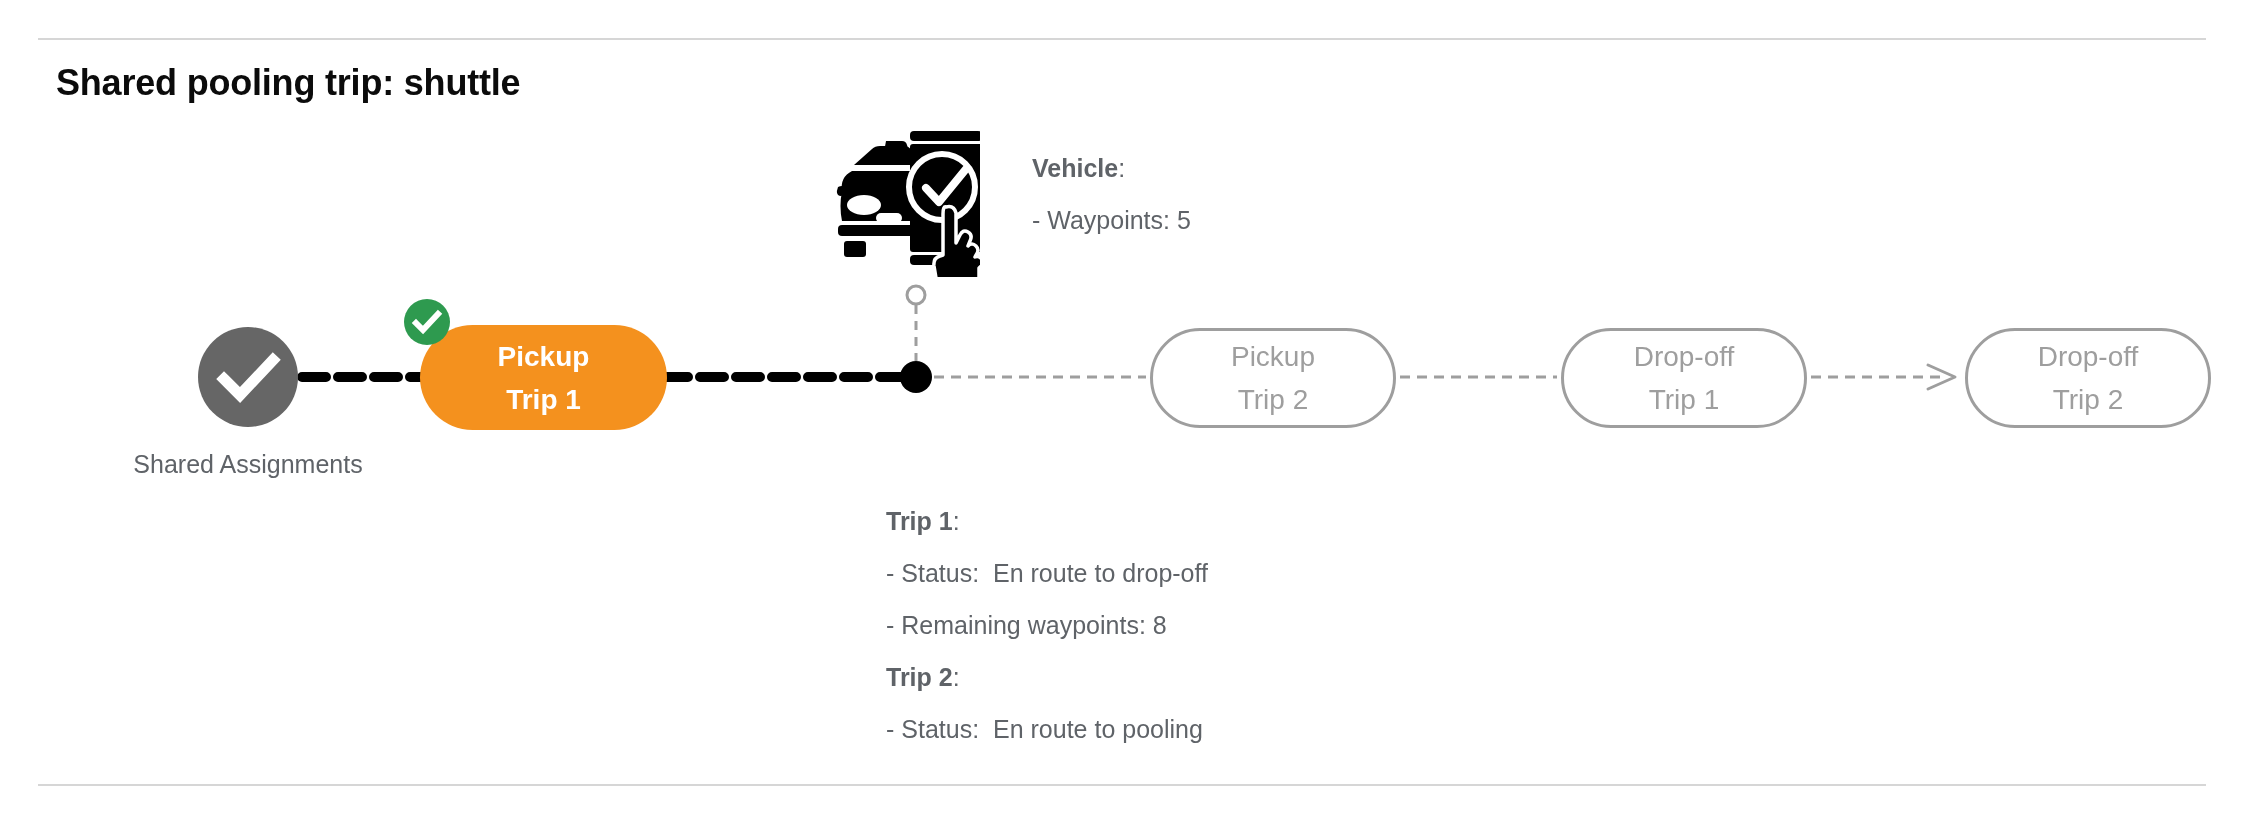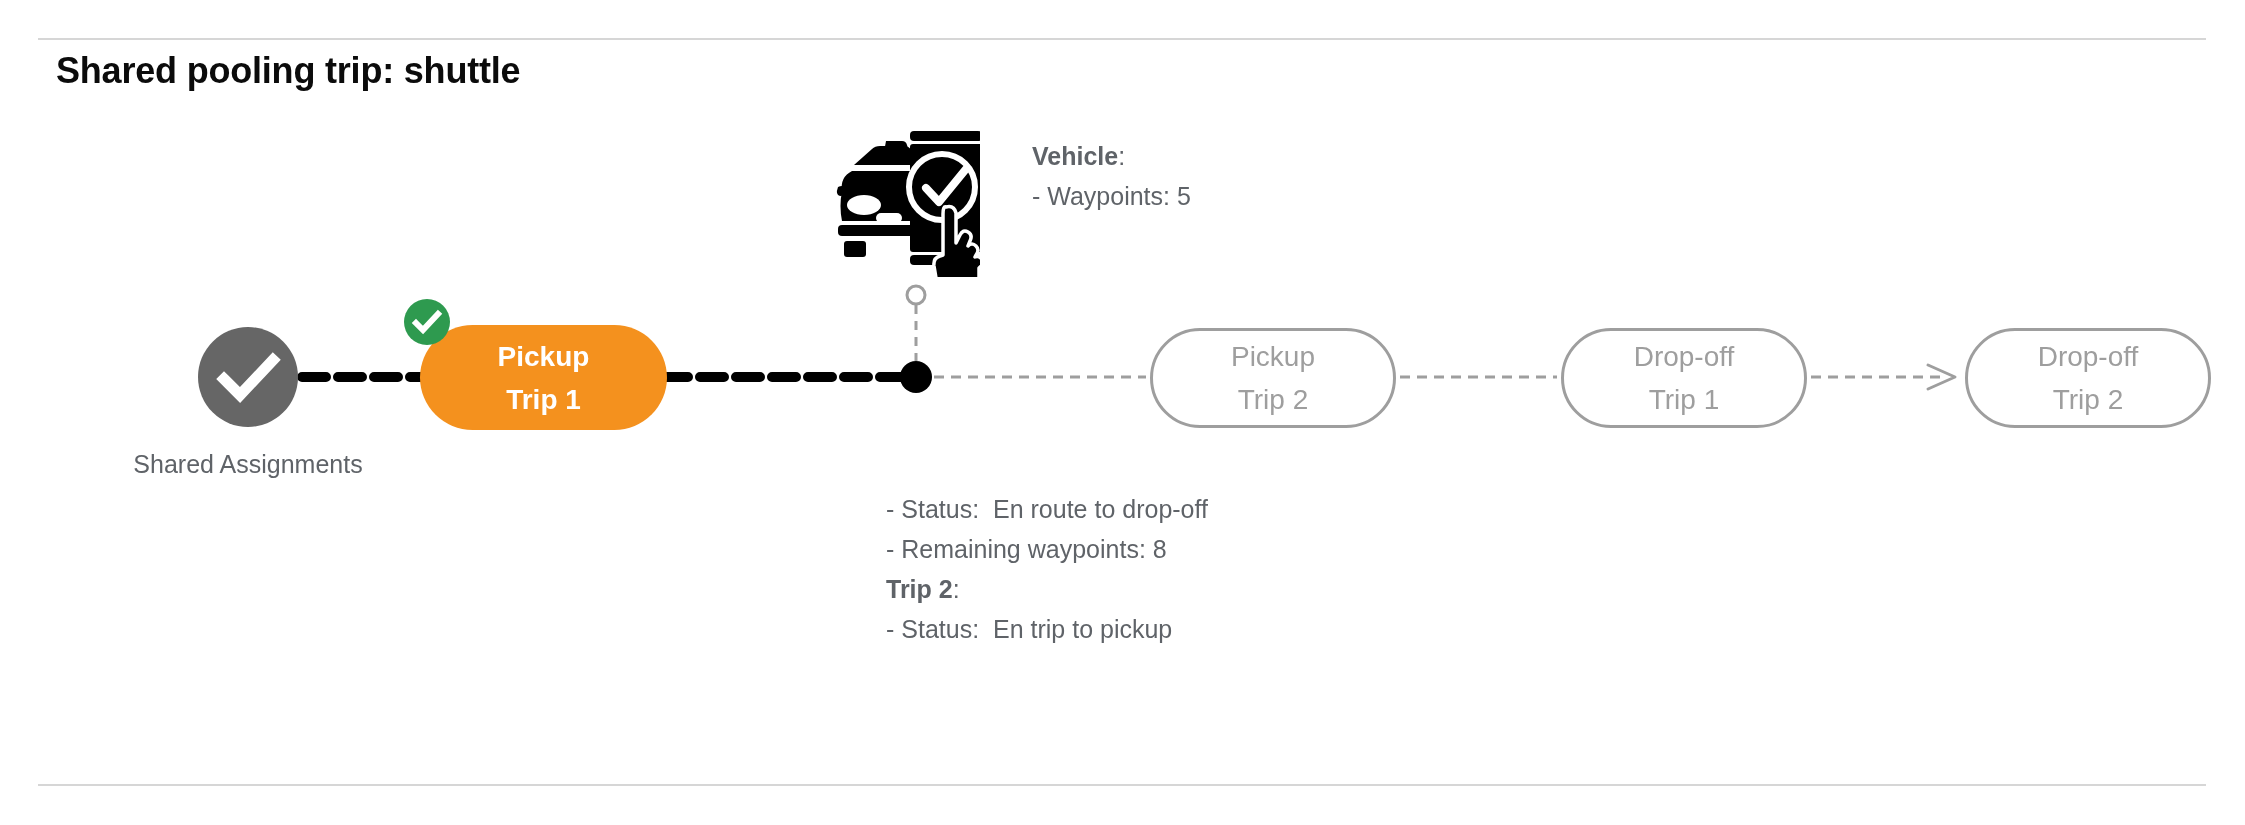--- a/index.html
+++ b/index.html
@@ -27,21 +27,21 @@
     height: 2px;
     background: #d6d6d6;
   }
   .divider.top    { top: 38px; }
   .divider.bottom { top: 784px; }
 
   
   .page-title {
     position: absolute;
     left: 56px;
-    top: 50px;
+    top: 62px;
     font-size: 36px;
     font-weight: bold;
     color: #0b0b0b;
     letter-spacing: -0.2px;
     white-space: nowrap;
   }
 
   
   .wires {
     position: absolute;
@@ -136,21 +136,21 @@
 
   
   .callout {
     position: absolute;
     color: #5f6368;
     font-size: 25px;
     line-height: 40px;
     white-space: nowrap;
   }
   .callout b { color: #5f6368; font-weight: bold; }
-  .callout .row { display: block; }
+  .callout .row { display: block; margin-top: 12px; }
 
   .callout.vehicle { left: 1032px; top: 136px; }
   .callout.trips   { left: 886px;  top: 489px; }
 </style>
 </head>
 <body>
 
 <div id="page">
 
   <div class="divider top"></div>
@@ -232,19 +232,20 @@
                q-1 -8 6 -10 l3 -1 l0 -41 q0 -8 3 -7 z" fill="#000000" stroke="#ffffff" stroke-width="3.5" stroke-linejoin="round"></path>
     </svg>
   </div>
 
   <div class="callout vehicle">
     <span class="row"><b>Vehicle</b><span>:</span></span>
     <span class="row">- Waypoints: 5</span>
   </div>
 
   <div class="callout trips">
+    <span class="row"><b>Trip 1</b><span>:</span></span>
     <span class="row"><span>- Status:</span>&nbsp;&nbsp;<span>En route to drop-off</span></span>
     <span class="row">- Remaining waypoints: 8</span>
     <span class="row"><b>Trip 2</b><span>:</span></span>
-    <span class="row"><span>- Status:</span>&nbsp;&nbsp;<span>En trip to pickup</span></span>
+    <span class="row"><span>- Status:</span>&nbsp;&nbsp;<span>En route to pooling</span></span>
   </div>
 
 </div>
 
 </body></html>

